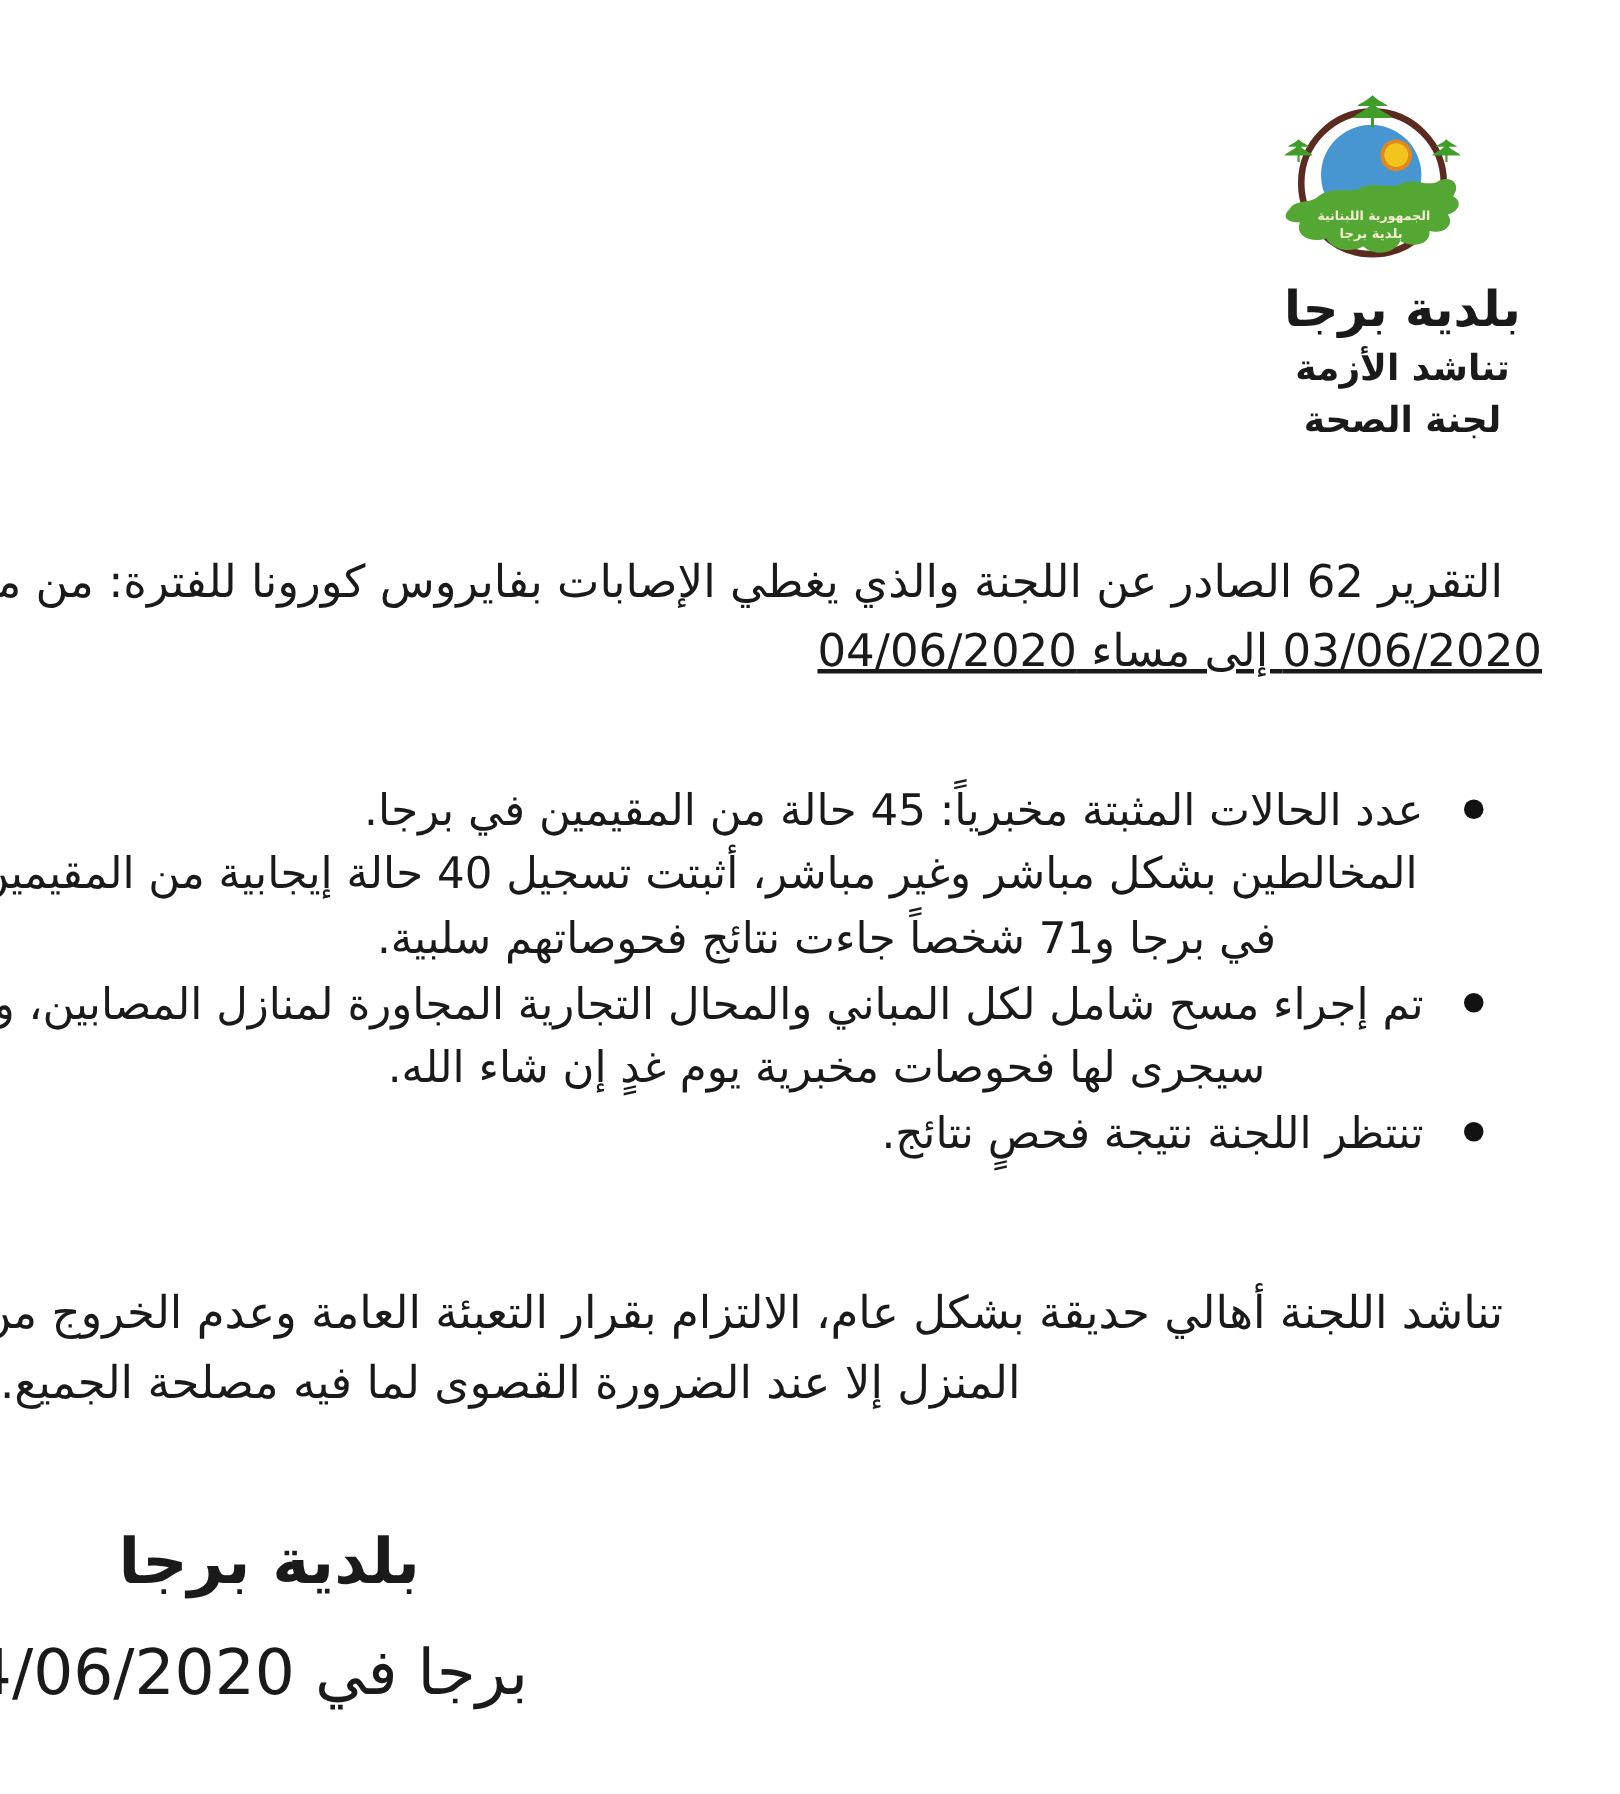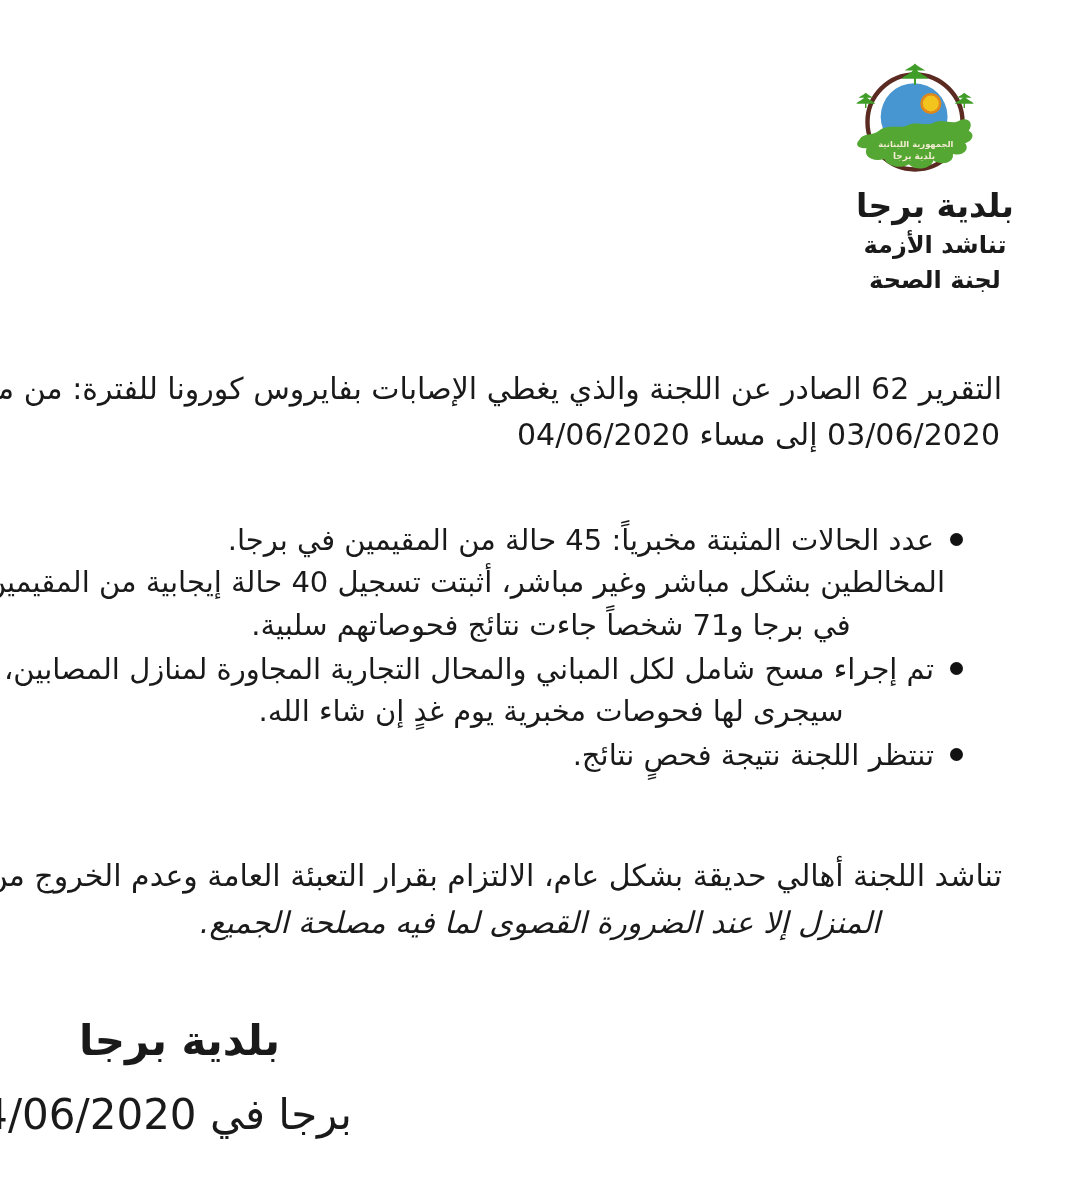--- a/index.html
+++ b/index.html
@@ -12,33 +12,33 @@
   .abs{position:absolute;}
   
   .logo{top:58px;right:99px;width:132px;height:120px;}
   
   .letterhead{top:184px;right:45px;width:200px;text-align:center;}
   .lh-main{font-size:33px;font-weight:700;line-height:44px;white-space:nowrap;}
   .lh-sub{font-size:24px;font-weight:700;line-height:35px;white-space:nowrap;}
   
   .heading{top:366px;right:0;left:0;}
   .h-line{font-size:30px;line-height:46px;text-align:right;padding-right:78px;white-space:nowrap;}
-  .h-line.indent{padding-right:80px;}
+  .h-line.indent{padding-right:52px;text-decoration:underline;}
   
   .list{top:518px;right:0;left:0;}
-  .row{display:flex;align-items:center;padding-right:117px;height:43px;white-space:nowrap;font-size:29px;}
+  .row{display:flex;align-items:center;padding-right:91px;height:43px;white-space:nowrap;font-size:29px;gap:11px;}
   .dot{width:13px;height:13px;border-radius:50%;background:#121212;margin-left:16px;flex:none;}
   .cont{height:43px;line-height:43px;white-space:nowrap;font-size:29px;}
   .cont.right{text-align:right;padding-right:135px;}
   .cont.center{text-align:center;margin-left:22px;}
   
   .closing{top:852px;right:0;left:0;}
   .c-line{font-size:30px;line-height:47px;white-space:nowrap;}
   .c-line.right{text-align:right;padding-right:78px;}
-  .c-line.center{text-align:center;font-style:italic;}
+  .c-line.center{text-align:left;}
   
   .sig{top:1016px;right:800px;font-size:42px;font-weight:700;white-space:nowrap;}
   .dateline{top:1090px;right:728px;font-size:42px;white-space:nowrap;}
 </style>
 </head>
 <body>
 
 <div class="abs logo">
   <svg width="132" height="120" viewBox="0 0 150 135">
     <circle cx="75" cy="72" r="54" fill="none" stroke-width="5" stroke="#5b2b21"></circle>

